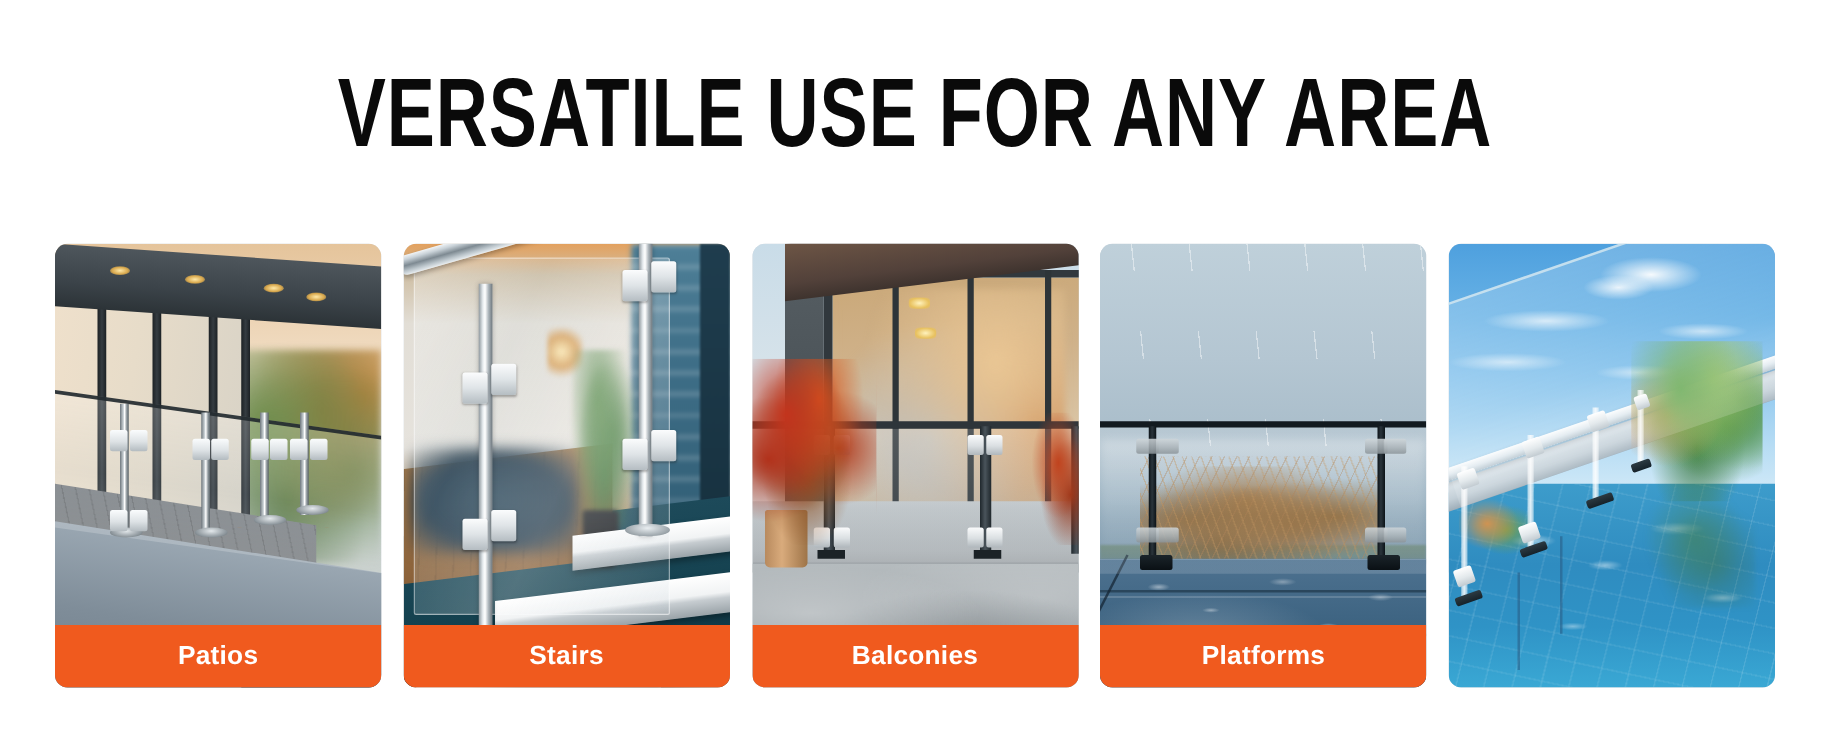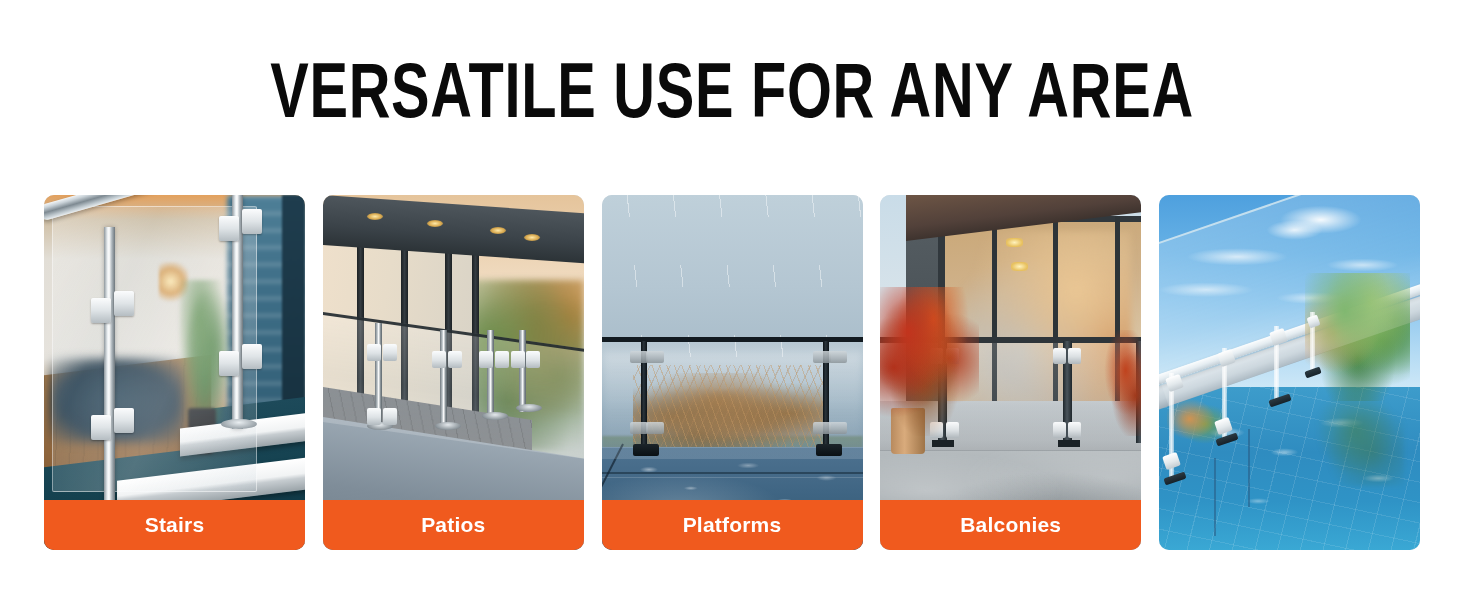--- a/index.html
+++ b/index.html
@@ -616,52 +616,20 @@
   }
   .s5-cord.c1 { left:21%; top:74%; height:22%; }
   .s5-cord.c2 { left:34%; top:66%; height:22%; }
 </style>
 </head>
 <body>
 
 <div class="banner-title">VERSATILE USE FOR ANY AREA</div>
 
 <div class="card-row">
-
-  <div class="use-card">
-    <div class="card-photo">
-      <div class="s1-room"></div>
-      <div class="s1-bluewall"></div>
-      <div class="s1-darkwall"></div>
-      <div class="s1-carpet"></div>
-      <div class="s1-wood"></div>
-      <div class="s1-sofa"></div>
-      <div class="s1-lamp"></div>
-      <div class="s1-plant"></div>
-      <div class="s1-pot"></div>
-      <div class="s1-step a"></div>
-      <div class="s1-step b"></div>
-      <div class="s1-step c"></div>
-      <div class="s1-glass"></div>
-      <div class="s1-post p2"></div>
-      <div class="s1-post p1"></div>
-      <div class="s1-base b1"></div>
-      <div class="s1-base b2"></div>
-      <div class="s1-rail"></div>
-      <div class="s1-clamp c1"></div>
-        <div class="s1-clamp c2"></div>
-      <div class="s1-clamp c3"></div>
-        <div class="s1-clamp c4"></div>
-      <div class="s1-clamp c5"></div>
-        <div class="s1-clamp c6"></div>
-      <div class="s1-clamp c7"></div>
-        <div class="s1-clamp c8"></div>
-    </div>
-    <div class="card-label">Stairs</div>
-  </div>
 
   <div class="use-card">
     <div class="card-photo">
       <div class="s2-sky"></div>
       <div class="s2-foliage"></div>
       <div class="s2-house"></div>
       <div class="s2-header"></div>
       <div class="s2-mullion m1"></div>
       <div class="s2-mullion m2"></div>
       <div class="s2-mullion m3"></div>
@@ -694,46 +662,48 @@
       <div class="s2-cl g7"></div>
         <div class="s2-cl g8"></div>
       <div class="s2-cl g9"></div>
         <div class="s2-cl g10"></div>
     </div>
     <div class="card-label">Patios</div>
   </div>
 
   <div class="use-card">
     <div class="card-photo">
-      <div class="s4-bg"></div>
-      <div class="s4-mist"></div>
-      <div class="s4-greenband"></div>
-      <div class="s4-hedge"></div>
-      <div class="s4-hedge-spk"></div>
-      <div class="s4-deck"></div>
-      <div class="s4-puddles"></div>
-      <div class="s4-seam v1"></div>
-      <div class="s4-seam v2"></div>
-      <div class="s4-diag"></div>
-      <div class="s4-rain"></div>
-      <div class="s4-glass"></div>
-      <div class="s4-post t1"></div>
-      <div class="s4-post t2"></div>
-      <div class="s4-shoe u1"></div>
-      <div class="s4-shoe u2"></div>
-      <div class="s4-cl w1"></div>
-        <div class="s4-cl w2"></div>
-      <div class="s4-cl w3"></div>
-        <div class="s4-cl w4"></div>
-      <div class="s4-cl w5"></div>
-        <div class="s4-cl w6"></div>
-      <div class="s4-cl w7"></div>
-        <div class="s4-cl w8"></div>
+      <div class="s1-room"></div>
+      <div class="s1-bluewall"></div>
+      <div class="s1-darkwall"></div>
+      <div class="s1-carpet"></div>
+      <div class="s1-wood"></div>
+      <div class="s1-sofa"></div>
+      <div class="s1-lamp"></div>
+      <div class="s1-plant"></div>
+      <div class="s1-pot"></div>
+      <div class="s1-step a"></div>
+      <div class="s1-step b"></div>
+      <div class="s1-step c"></div>
+      <div class="s1-glass"></div>
+      <div class="s1-post p2"></div>
+      <div class="s1-post p1"></div>
+      <div class="s1-base b1"></div>
+      <div class="s1-base b2"></div>
+      <div class="s1-rail"></div>
+      <div class="s1-clamp c1"></div>
+        <div class="s1-clamp c2"></div>
+      <div class="s1-clamp c3"></div>
+        <div class="s1-clamp c4"></div>
+      <div class="s1-clamp c5"></div>
+        <div class="s1-clamp c6"></div>
+      <div class="s1-clamp c7"></div>
+        <div class="s1-clamp c8"></div>
     </div>
-    <div class="card-label">Platforms</div>
+    <div class="card-label">Stairs</div>
   </div>
 
   <div class="use-card">
     <div class="card-photo">
       <div class="s3-sky"></div>
       <div class="s3-window"></div>
       <div class="s3-interior"></div>
       <div class="s3-mull n1"></div>
       <div class="s3-mull n2"></div>
       <div class="s3-mull n3"></div>
@@ -759,20 +729,50 @@
         <div class="s3-cl k8"></div>
       <div class="s3-planter"></div>
       <div class="s3-shrub"></div>
       <div class="s3-shrub2"></div>
     </div>
     <div class="card-label">Balconies</div>
   </div>
 
   <div class="use-card">
     <div class="card-photo">
+      <div class="s4-bg"></div>
+      <div class="s4-mist"></div>
+      <div class="s4-greenband"></div>
+      <div class="s4-hedge"></div>
+      <div class="s4-hedge-spk"></div>
+      <div class="s4-deck"></div>
+      <div class="s4-puddles"></div>
+      <div class="s4-seam v1"></div>
+      <div class="s4-seam v2"></div>
+      <div class="s4-diag"></div>
+      <div class="s4-rain"></div>
+      <div class="s4-glass"></div>
+      <div class="s4-post t1"></div>
+      <div class="s4-post t2"></div>
+      <div class="s4-shoe u1"></div>
+      <div class="s4-shoe u2"></div>
+      <div class="s4-cl w1"></div>
+        <div class="s4-cl w2"></div>
+      <div class="s4-cl w3"></div>
+        <div class="s4-cl w4"></div>
+      <div class="s4-cl w5"></div>
+        <div class="s4-cl w6"></div>
+      <div class="s4-cl w7"></div>
+        <div class="s4-cl w8"></div>
+    </div>
+    <div class="card-label">Platforms</div>
+  </div>
+
+  <div class="use-card">
+    <div class="card-photo">
       <div class="s5-sky"></div>
       <div class="s5-clouds"></div>
       <div class="s5-sea"></div>
       <div class="s5-searipple"></div>
       <div class="s5-horizon"></div>
       <div class="s5-pool"></div>
       <div class="s5-poolglints"></div>
       <div class="s5-treerefl"></div>
       <div class="s5-smalltree"></div>
       <div class="s5-walkway"></div>

